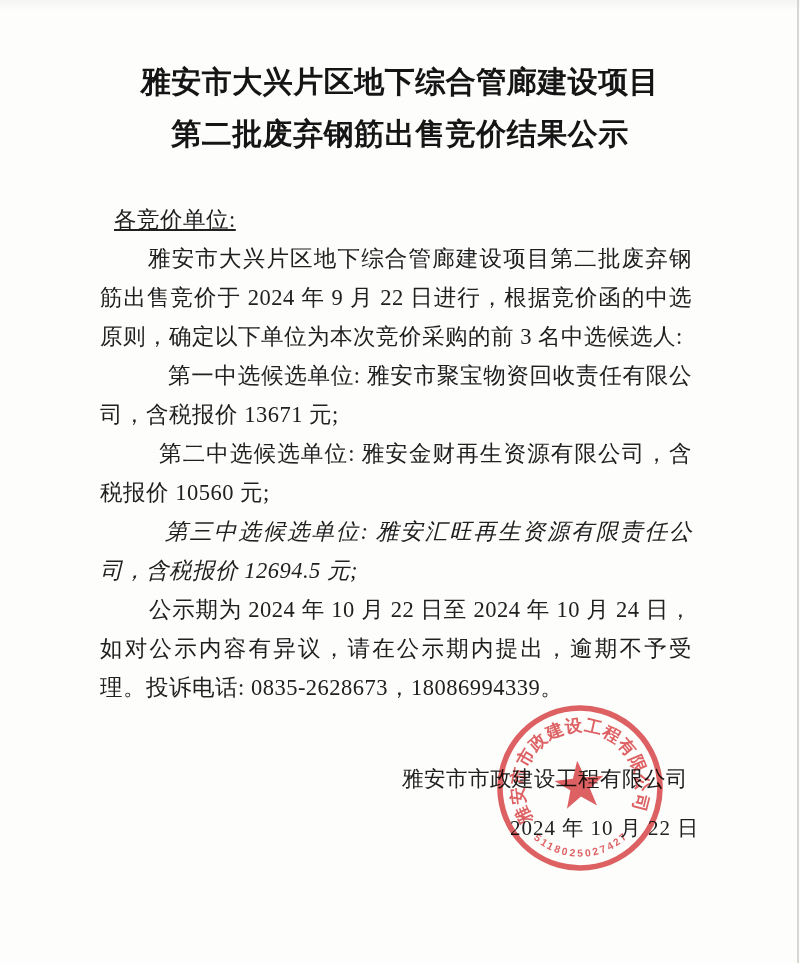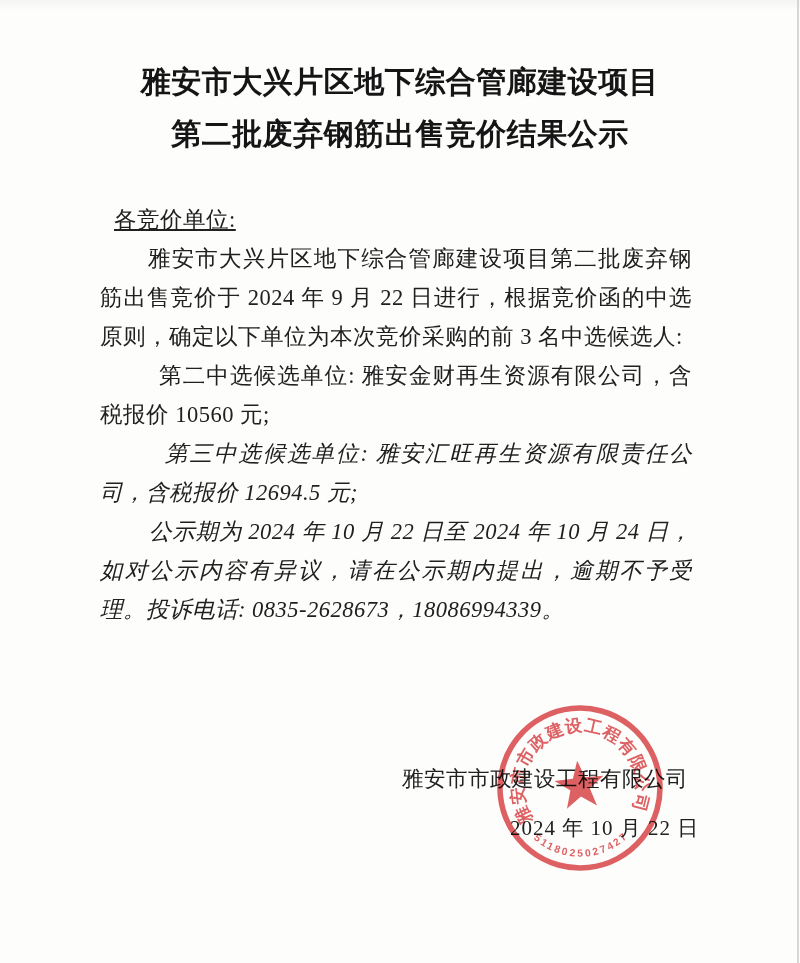--- a/index.html
+++ b/index.html
@@ -34,21 +34,21 @@
     letter-spacing: 0.5px;
     text-align: justify;
     color: #202020;
   }
   .body-text p { margin: 0; }
   .salutation   { text-indent: 14px; text-decoration: underline; }
   .p-intro      { text-indent: 48px; }
   .p-candidate1 { text-indent: 68px; margin-top: 10px; }
   .p-candidate2 { text-indent: 59px; }
   .p-candidate3 { text-indent: 65px; font-style: italic; }
-  .p-publicity  { text-indent: 49px; font-style: italic; }
+  .p-publicity  { text-indent: 49px; }
   .sig-company {
     position: absolute; left: 402px; top: 764px;
     font-size: 21.5px; letter-spacing: 0.5px; color: #202020;
   }
   .sig-date {
     position: absolute; left: 510px; top: 814px;
     font-size: 21px; letter-spacing: 1px; color: #202020;
   }
   .seal {
     position: absolute; left: 494px; top: 702px;
@@ -69,20 +69,21 @@
 <div class="page">
 
   <h1 class="doc-title">
     <span>雅安市大兴片区地下综合管廊建设项目</span>
     <span>第二批废弃钢筋出售竞价结果公示</span>
   </h1>
 
   <div class="body-text">
     <p class="salutation">各竞价单位:</p>
     <p class="p-intro">雅安市大兴片区地下综合管廊建设项目第二批废弃钢筋出售竞价于 2024 年 9 月 22 日进行，根据竞价函的中选原则，确定以下单位为本次竞价采购的前 3 名中选候选人:</p>
+    <p class="p-candidate1">第一中选候选单位: 雅安市聚宝物资回收责任有限公司，含税报价 13671 元;</p>
     <p class="p-candidate2">第二中选候选单位: 雅安金财再生资源有限公司，含税报价 10560 元;</p>
     <p class="p-candidate3">第三中选候选单位: 雅安汇旺再生资源有限责任公司，含税报价 12694.5 元;</p>
     <p class="p-publicity">公示期为 2024 年 10 月 22 日至 2024 年 10 月 24 日，如对公示内容有异议，请在公示期内提出，逾期不予受理。投诉电话: 0835-2628673，18086994339。</p>
   </div>
 
   <div class="sig-company">雅安市市政建设工程有限公司</div>
   <div class="sig-date">2024 年 10 月 22 日</div>
 
   <svg class="seal" viewBox="0 0 200 200" xmlns="http://www.w3.org/2000/svg">
     <defs>

